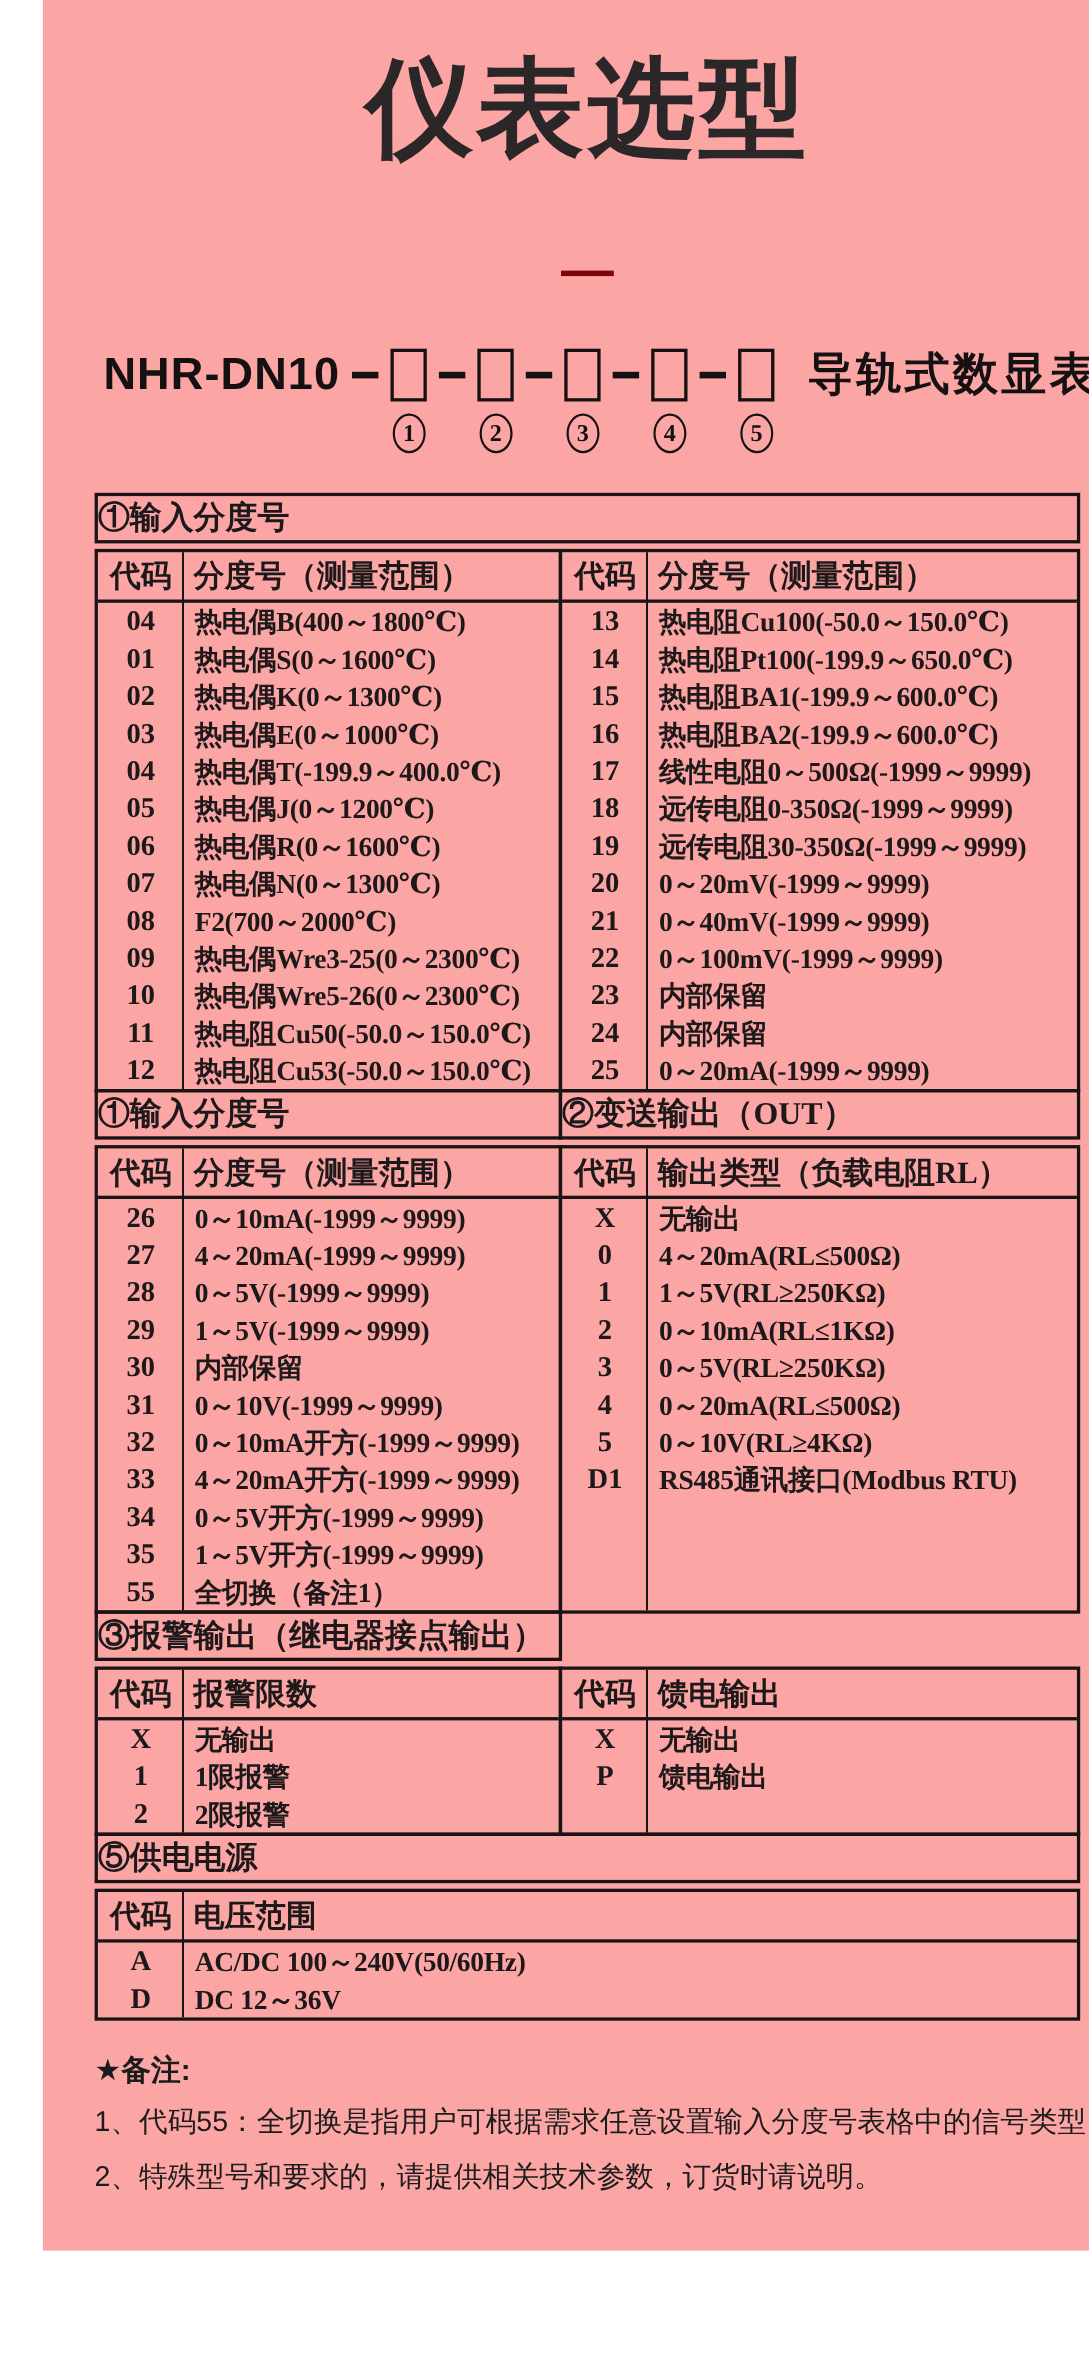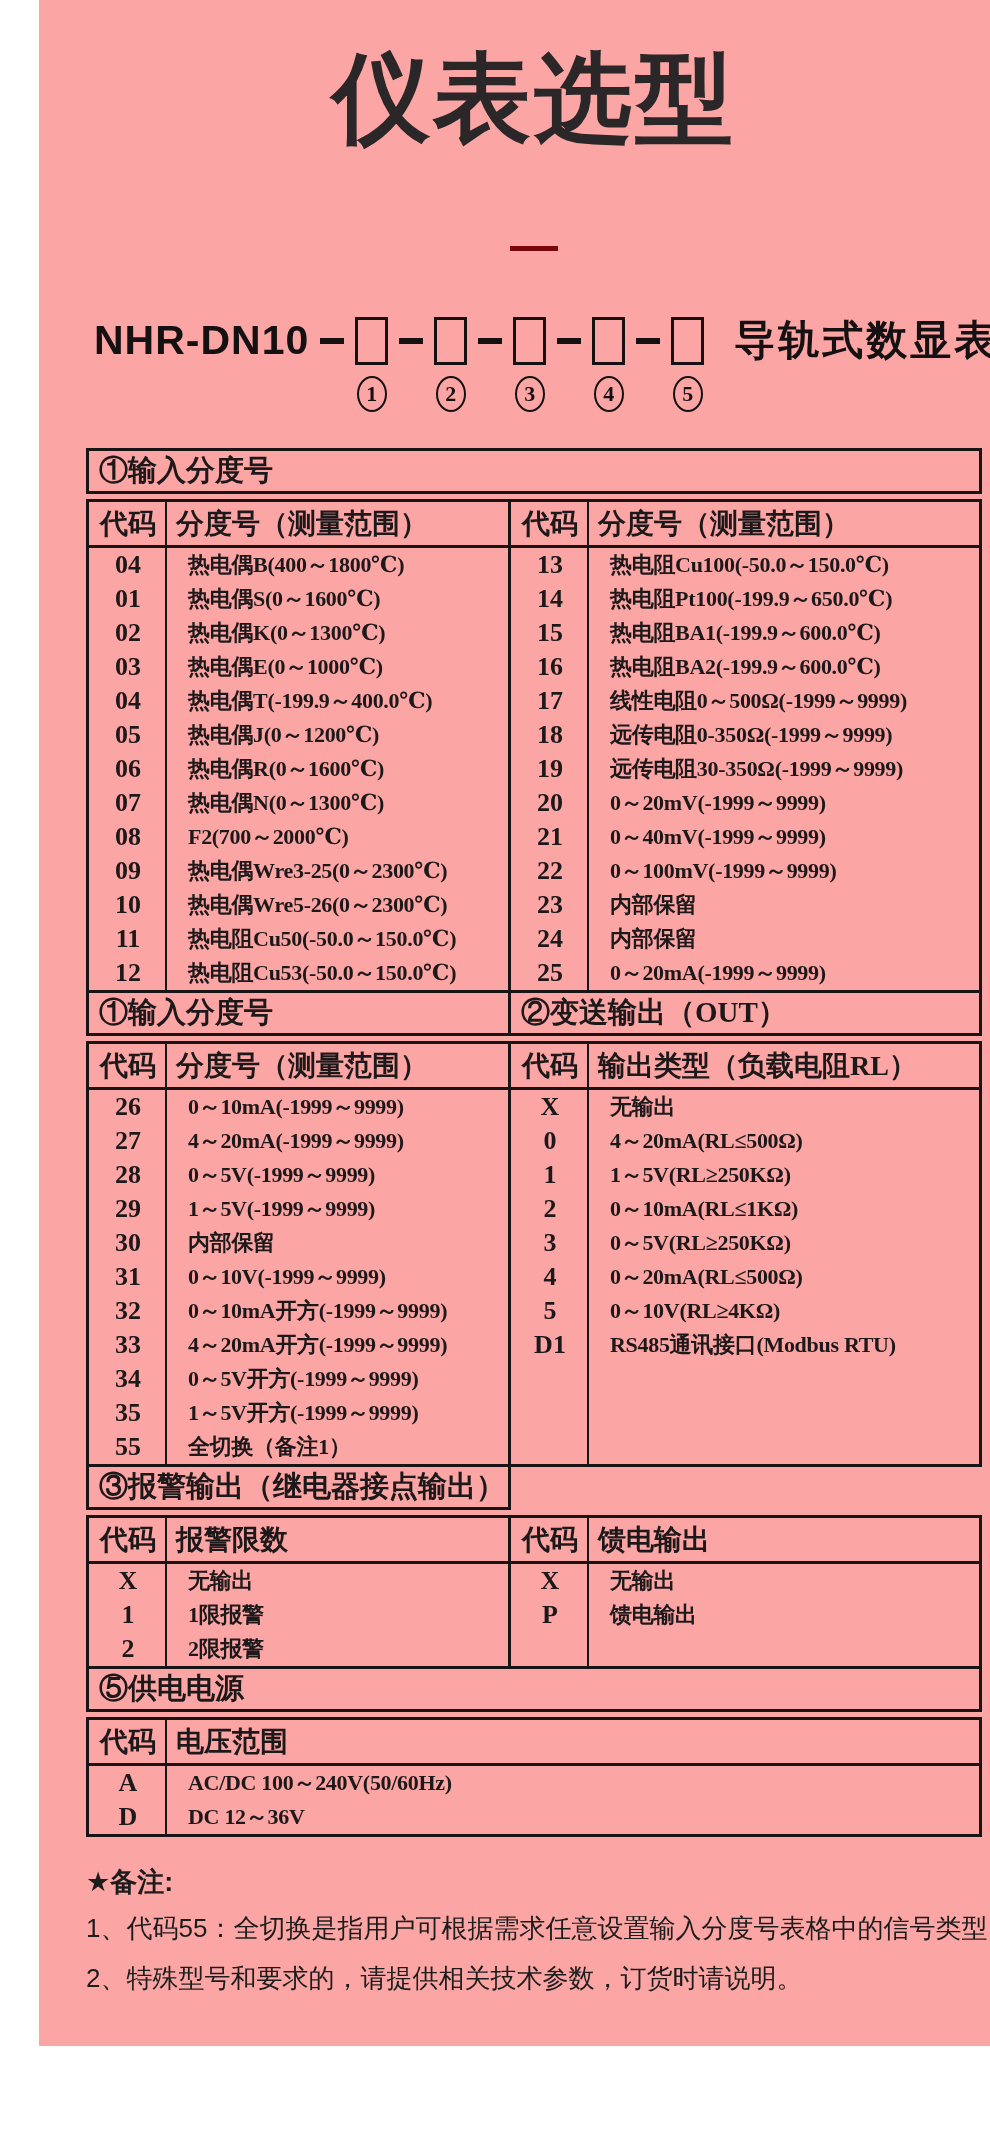--- a/index.html
+++ b/index.html
@@ -20,38 +20,38 @@
   .model-box{display:block;width:27px;height:42px;border:3px solid #151011;box-sizing:content-box;}
   .position-circle{position:absolute;left:50%;top:calc(100% + 11px);transform:translateX(-50%);
       width:26px;height:32px;border:2px solid #151011;border-radius:50%;display:flex;align-items:center;
       justify-content:center;font-size:22px;font-family:"Liberation Serif","DejaVu Serif",serif;}
   .model-suffix{font-size:41px;margin-left:30px;letter-spacing:3px;white-space:nowrap;}
 
   
   .bigtable{margin:80px 47px 0;color:#1d1819;font-weight:bold;
             font-family:"Liberation Serif","DejaVu Serif",serif;}
   .tt{box-sizing:border-box;border:3px solid #191415;height:46px;display:flex;align-items:center;
-      padding-left:10px;font-size:29px;white-space:nowrap;overflow:hidden;}
+      padding-left:0;font-size:29px;white-space:nowrap;overflow:hidden;}
   .pair{display:flex;align-items:stretch;}
   .w-left{width:425px;flex:none;box-sizing:border-box;}
   .w-right{flex:1;margin-left:-3px;box-sizing:border-box;}
   .w-full{width:100%;box-sizing:border-box;}
   .mt-gap{margin-top:5px;}
   .mt-col{margin-top:-3px;}
   .ht{box-sizing:border-box;border:3px solid #191415;display:grid;grid-template-columns:78px 1fr;
       align-content:start;
       background-image:linear-gradient(to right,transparent 0,transparent 76px,#191415 76px,#191415 78px,transparent 78px);
       background-repeat:no-repeat;}
   .hc{height:43px;border-bottom:3px solid #191415;display:flex;align-items:center;font-size:28px;
       white-space:nowrap;overflow:hidden;}
   .hc.code{justify-content:center;}
   .hc.desc{padding-left:9px;}
   .row{display:contents;}
   .cc{height:34px;display:flex;align-items:center;justify-content:center;font-size:26px;}
-  .dc{height:34px;display:flex;align-items:center;padding-left:21px;font-size:22px;
+  .dc{height:34px;display:flex;align-items:center;padding-left:10px;font-size:25px;
       letter-spacing:-0.3px;white-space:nowrap;overflow:hidden;}
 
   
   .notes{margin:24px 40px 0 47px;color:#1c1c1c;font-family:"Liberation Sans","DejaVu Sans",sans-serif;}
   .notes-heading{font-size:27px;font-weight:bold;line-height:42px;}
   .note-line{font-size:26px;line-height:50px;white-space:nowrap;overflow:hidden;}
 </style>
 </head>
 <body>
 

